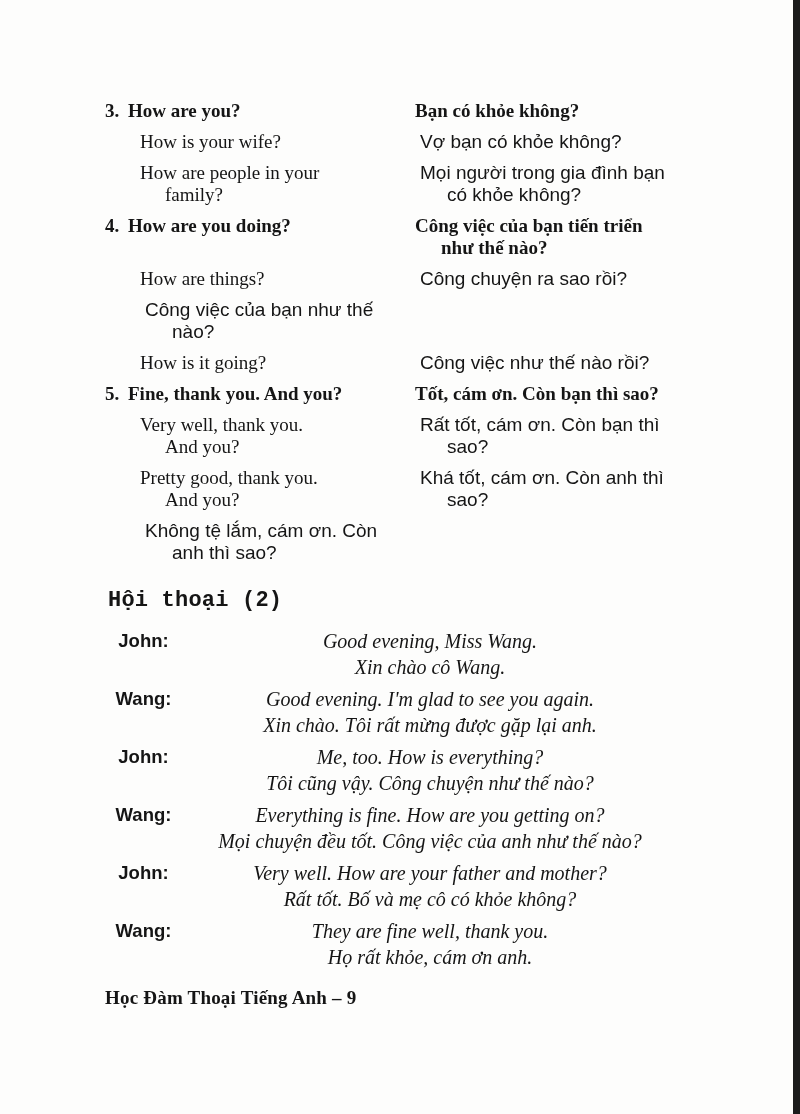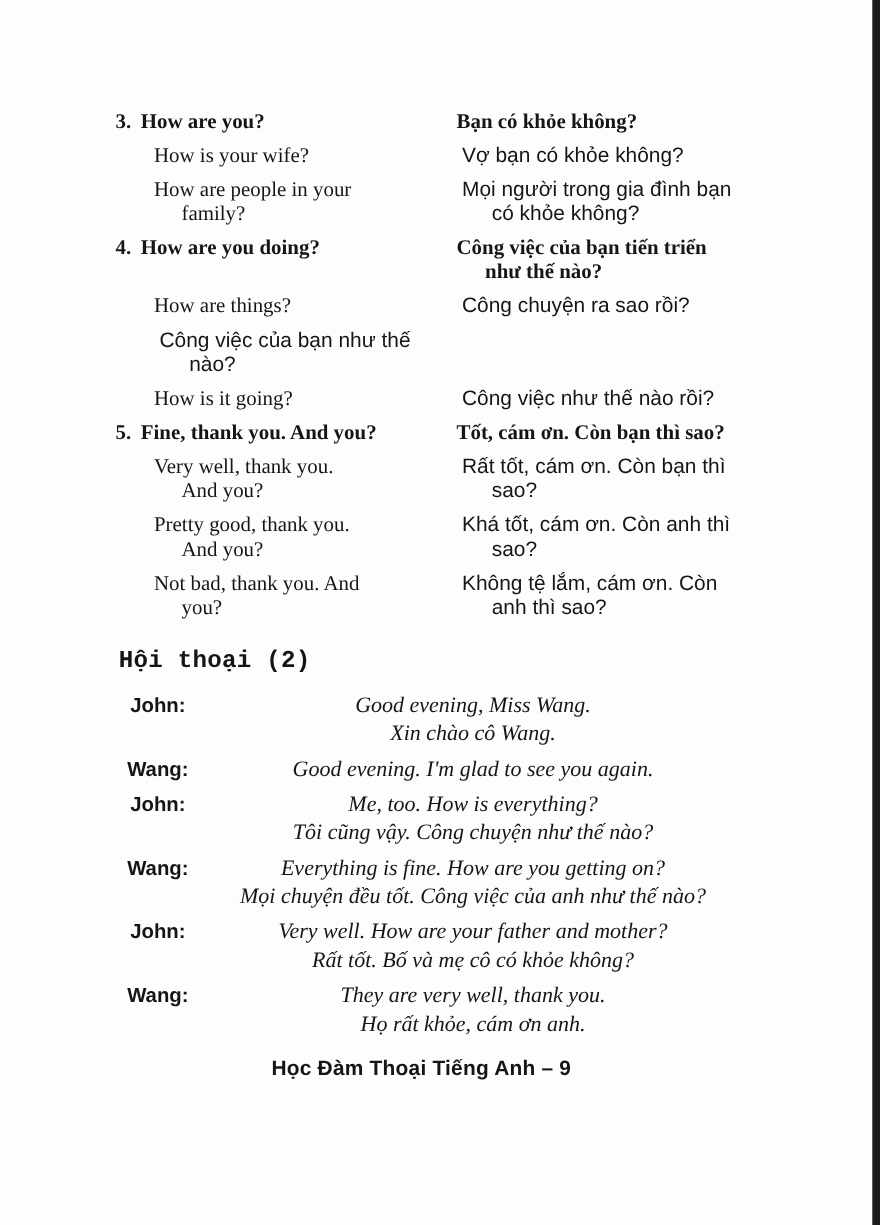--- a/index.html
+++ b/index.html
@@ -85,22 +85,22 @@
     font-size: 18.5px;
     line-height: 26px;
   }
   .dlg-en { display: block; font-style: italic; }
   .dlg-vi { display: block; font-style: italic; }
 
   
   .footer {
     margin: 16px 0 0 105px;
     width: 556px;
-    text-align: center;
-    font-family: Liberation Sans, sans-serif;
+    text-align: left;
+    font-family: Liberation Serif, serif;
     font-weight: bold;
     font-size: 19px;
     line-height: 24px;
     letter-spacing: 0.2px;
   }
 </style>
 </head>
 <body>
 
 <div class="page">
@@ -165,40 +165,39 @@
       </div>
       <div class="ph-grid ph-row">
         <div class="ph-num"></div>
         <div class="ph-en">Pretty good, thank you.
 And you?</div>
         <div class="ph-vi">Khá tốt, cám ơn. Còn anh thì
 sao?</div>
       </div>
       <div class="ph-grid ph-row">
         <div class="ph-num"></div>
-        <div class="ph-en">Not bad, thank you. And
-you?</div>
         <div class="ph-vi">Không tệ lắm, cám ơn. Còn
 anh thì sao?</div>
       </div>
     </div>
 
     <div class="dlg-heading">Hội thoại (2)</div>
 
     <div class="dlg-entry">
       <div class="dlg-speaker">John:</div>
       <div>
         <span class="dlg-en">Good evening, Miss Wang.</span>
         <span class="dlg-vi">Xin chào cô Wang.</span>
       </div>
     </div>
     <div class="dlg-entry">
       <div class="dlg-speaker">Wang:</div>
       <div>
         <span class="dlg-en">Good evening. I'm glad to see you again.</span>
+        <span class="dlg-vi">Xin chào. Tôi rất mừng được gặp lại anh.</span>
       </div>
     </div>
     <div class="dlg-entry">
       <div class="dlg-speaker">John:</div>
       <div>
         <span class="dlg-en">Me, too. How is everything?</span>
         <span class="dlg-vi">Tôi cũng vậy. Công chuyện như thế nào?</span>
       </div>
     </div>
     <div class="dlg-entry">
@@ -211,21 +210,21 @@
     <div class="dlg-entry">
       <div class="dlg-speaker">John:</div>
       <div>
         <span class="dlg-en">Very well. How are your father and mother?</span>
         <span class="dlg-vi">Rất tốt. Bố và mẹ cô có khỏe không?</span>
       </div>
     </div>
     <div class="dlg-entry">
       <div class="dlg-speaker">Wang:</div>
       <div>
-        <span class="dlg-en">They are very well, thank you.</span>
+        <span class="dlg-en">They are fine well, thank you.</span>
         <span class="dlg-vi">Họ rất khỏe, cám ơn anh.</span>
       </div>
     </div>
 
     <div class="footer">Học Đàm Thoại Tiếng Anh – 9</div>
   </div>
 
   <div class="scan-edge"></div>
 </div>
 

